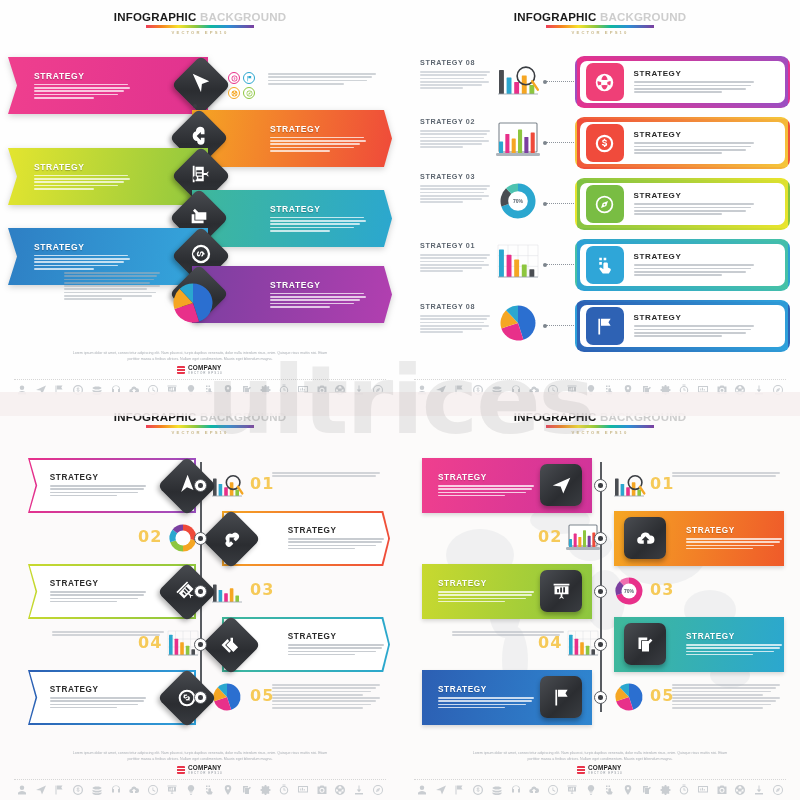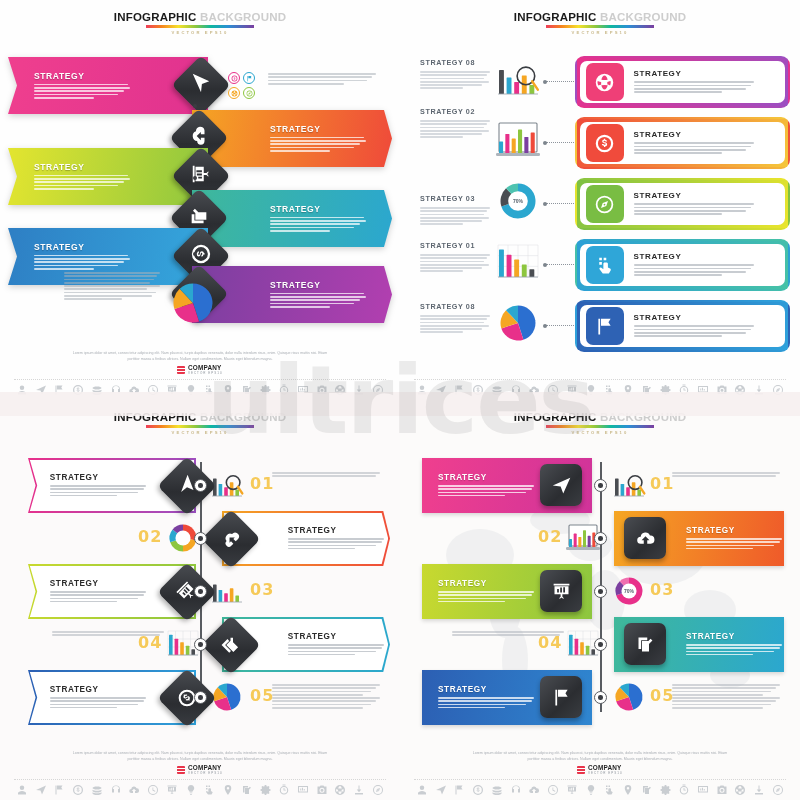--- a/index.html
+++ b/index.html
@@ -546,21 +546,21 @@
                 <span class="llines">
                   <i style="width:100%"></i>
                   <i style="width:98%"></i>
                   <i style="width:94%"></i>
                   <i style="width:74%"></i>
                 </span>
               </div>
             </div>
           </div>
         </div>
-        <div class="tr-label" style="top:107px">
+        <div class="tr-label" style="top:117px">
           <div class="lb">STRATEGY  02</div>
           <span class="llines">
             <i style="width:100%"></i>
             <i style="width:96%"></i>
             <i style="width:92%"></i>
             <i style="width:98%"></i>
             <i style="width:88%"></i>
             <i style="width:62%"></i>
           </span>
         </div>
@@ -591,21 +591,21 @@
                 <span class="llines">
                   <i style="width:100%"></i>
                   <i style="width:98%"></i>
                   <i style="width:94%"></i>
                   <i style="width:74%"></i>
                 </span>
               </div>
             </div>
           </div>
         </div>
-        <div class="tr-label" style="top:194px">
+        <div class="tr-label" style="top:172px">
           <div class="lb">STRATEGY  03</div>
           <span class="llines">
             <i style="width:100%"></i>
             <i style="width:96%"></i>
             <i style="width:92%"></i>
             <i style="width:98%"></i>
             <i style="width:88%"></i>
             <i style="width:62%"></i>
           </span>
         </div>

